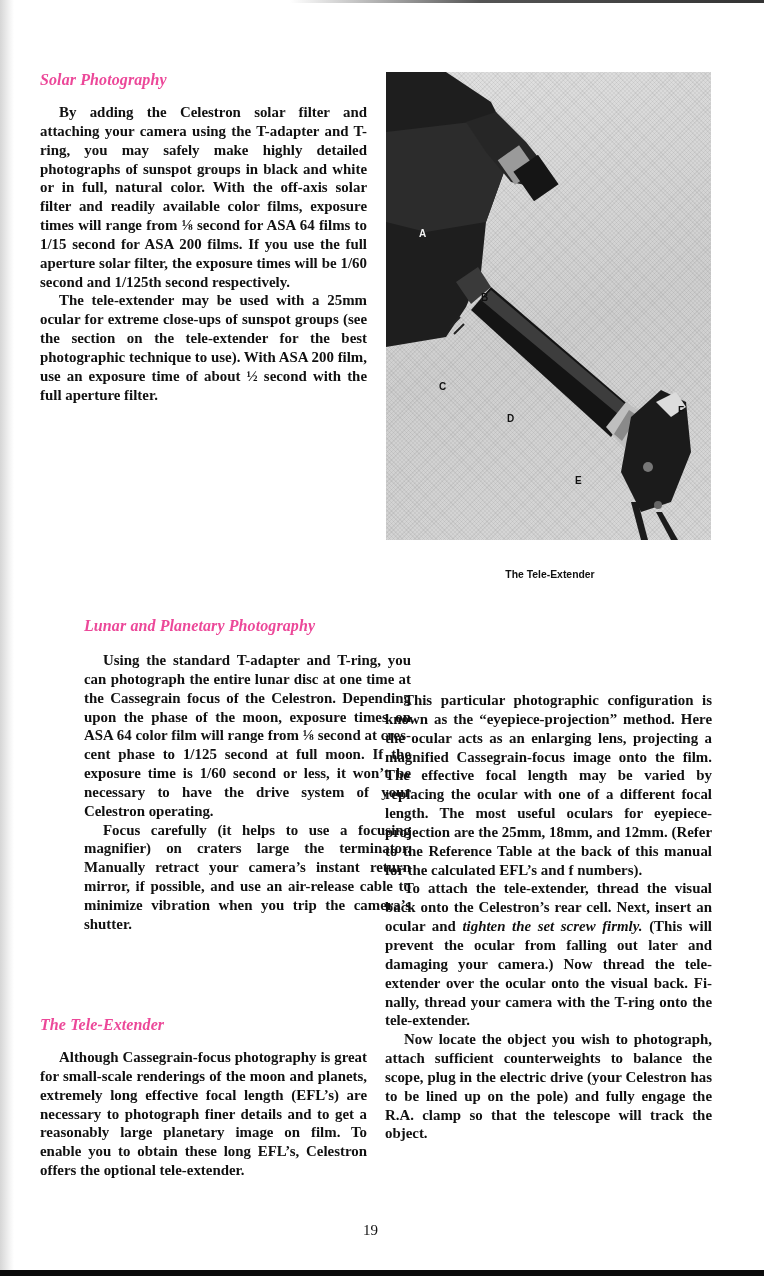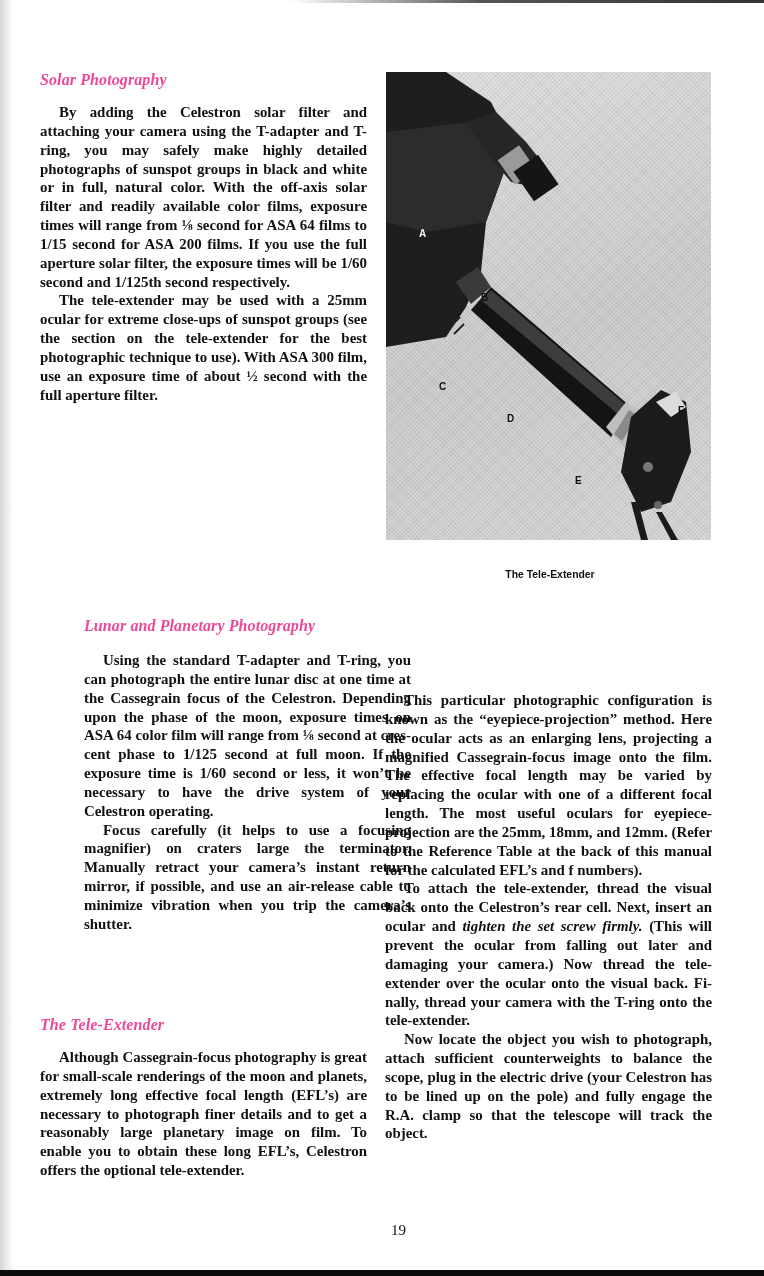--- a/index.html
+++ b/index.html
@@ -44,36 +44,36 @@
   .lbl {
     position: absolute; font-family: "Liberation Sans", "DejaVu Sans", sans-serif;
     font-weight: bold; font-size: 10px; line-height: 10px;
   }
   .caption {
     position: absolute; left: 385px; top: 569px; width: 330px;
     font-family: "Liberation Sans", "DejaVu Sans", sans-serif; font-size: 10.4px; line-height: 12.5px;
   }
   .caption .cap-title { display: block; text-align: center; font-weight: bold; }
   .page-number {
-    position: absolute; left: 363px; top: 1222px; font-size: 15px; margin-left: 28px;
+    position: absolute; left: 363px; top: 1222px; font-size: 15px;
   }
   em { font-style: italic; }
 </style>
 </head>
 <body>
 
 <div class="edge-left"></div>
 <div class="edge-top"></div>
 
 <div class="col col-left">
   <div style="position:absolute; top:68px; width:327px;">
     <h2>Solar Photography</h2>
     <div style="height:12px"></div>
     <p class="body">By adding the Celestron solar filter and attaching your camera using the T-adapter and T-ring, you may safely make highly detailed photographs of sunspot groups in black and white or in full, natural color. With the off-axis solar filter and readily available color films, exposure times will range from ⅛ second for ASA 64 films to 1/15 second for ASA 200 films. If you use the full aperture solar filter, the exposure times will be 1/60 second and 1/125th second respectively.</p>
-    <p class="body">The tele-extender may be used with a 25mm ocular for extreme close-ups of sunspot groups (see the section on the tele-extender for the best photographic technique to use). With ASA 300 film, use an exposure time of about ½ second with the full aperture filter.</p>
+    <p class="body">The tele-extender may be used with a 25mm ocular for extreme close-ups of sunspot groups (see the section on the tele-extender for the best photographic technique to use). With ASA 200 film, use an exposure time of about ½ second with the full aperture filter.</p>
   </div>
 
   <div style="position:absolute; top:614px; width:327px;margin-left:44px;">
     <h2 style="width:250px;">Lunar and Planetary Photography</h2>
     <div style="height:14px"></div>
     <p class="body">Using the standard T-adapter and T-ring, you can photograph the entire lunar disc at one time at the Cassegrain focus of the Celestron. Depending upon the phase of the moon, exposure times on ASA 64 color film will range from ⅛ second at cres­cent phase to 1/125 second at full moon. If the exposure time is 1/60 second or less, it won’t be necessary to have the drive sys­tem of your Celestron operating.</p>
     <p class="body">Focus carefully (it helps to use a focus­ing magnifier) on craters large the termi­nator. Manually retract your camera’s instant return mirror, if possible, and use an air-release cable to minimize vibration when you trip the camera’s shutter.</p>
   </div>
 
   <div style="position:absolute; top:1013px; width:327px;">

